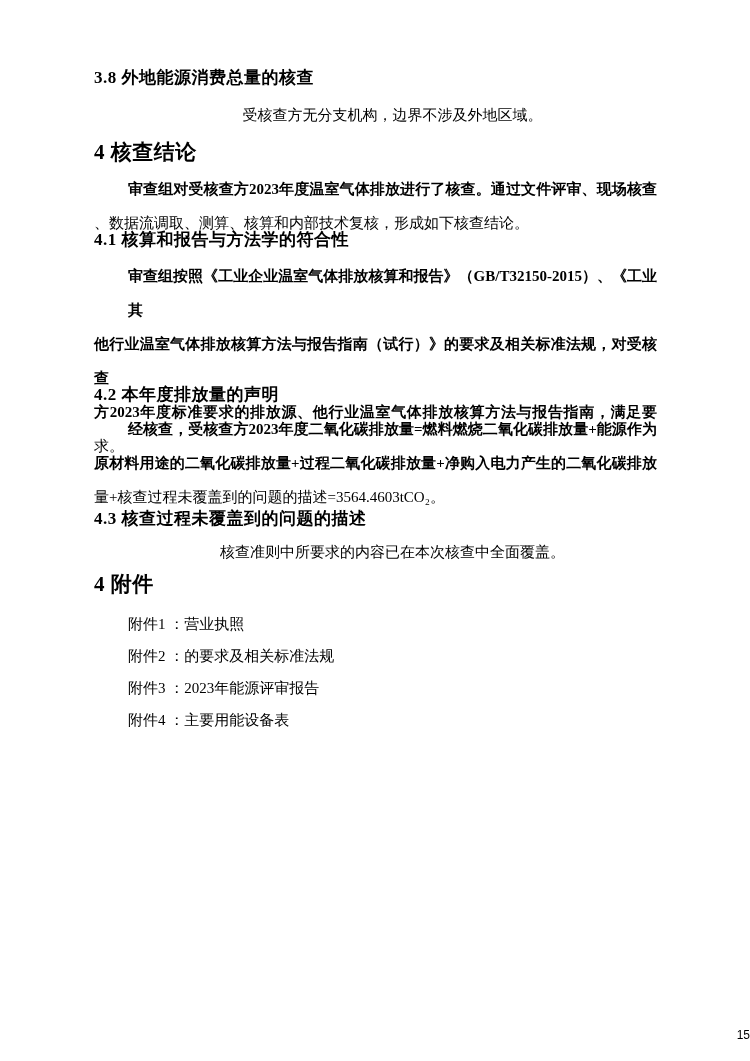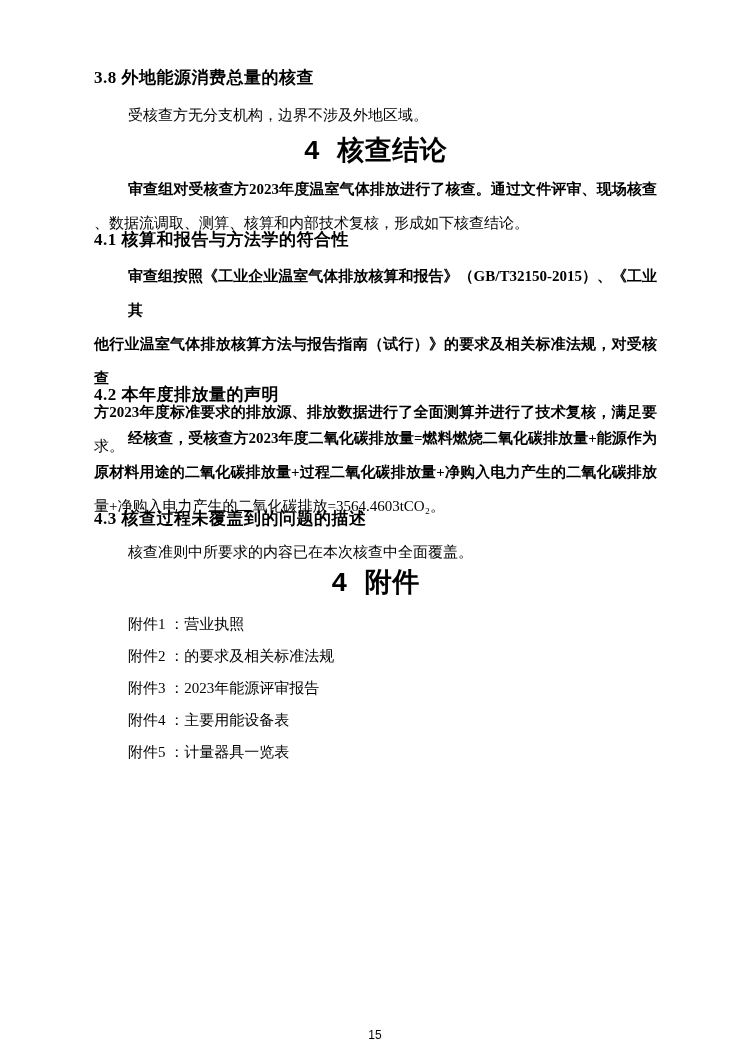--- a/index.html
+++ b/index.html
@@ -16,65 +16,65 @@
     overflow: hidden;
     color: #000000;
     font-family: "Liberation Serif", serif;
   }
   .block {
     position: absolute;
     left: 94px;
     width: 563px;
   }
   .h1 {
-    font-family: Liberation Mono, monospace;
+    font-family: Liberation Serif, serif;
     font-weight: bold;
-    font-size: 27px;
+    font-size: 21px;
     line-height: 28px;
     letter-spacing: 0.5px;
     white-space: nowrap;
-    text-align: center;
   }
   .h2 {
     font-family: "Liberation Serif", sans-serif;
     font-weight: bold;
     font-size: 17px;
     line-height: 24px;
     letter-spacing: 0.5px;
     white-space: nowrap;
   }
   .para {
     font-size: 15px;
   }
   .pline {
     line-height: 34px;
     min-height: 34px;
   }
   .pline.first {
     padding-left: 34px;
+    text-align: center;
   }
   .pline.jfy {
     text-align: justify;
     text-align-last: justify;
     font-weight: bold;
   }
   .attach-list {
     font-size: 15px;
     padding-left: 34px;
   }
   .attach-item {
     line-height: 32px;
     white-space: nowrap;
     font-family: Liberation Serif, serif;
   }
   .footer {
     position: absolute;
     left: 0;
     width: 750px;
-    text-align: center;
+    text-align: right;
     font-family: "Liberation Sans", sans-serif;
     font-size: 12px;
     line-height: 14px;
   }
 </style>
 </head>
 <body>
 
 <div class="page">
 
@@ -89,43 +89,42 @@
   <div class="block para" style="top:172px">
     <div class="pline first jfy">审查组对受核查方2023年度温室气体排放进行了核查。通过文件评审、现场核查</div>
     <div class="pline">、数据流调取、测算、核算和内部技术复核，形成如下核查结论。</div>
   </div>
 
   <div class="block h2" style="top:228px">4.1 核算和报告与方法学的符合性</div>
 
   <div class="block para" style="top:259px">
     <div class="pline first jfy">审查组按照《工业企业温室气体排放核算和报告》（GB/T32150-2015）、《工业其</div>
     <div class="pline jfy">他行业温室气体排放核算方法与报告指南（试行）》的要求及相关标准法规，对受核查</div>
-    <div class="pline jfy">方2023年度标准要求的排放源、排放数据进行了全面测算并进行了技术复核，满足要</div>
+    <div class="pline jfy">方2023年度标准要求的排放源、他行业温室气体排放核算方法与报告指南，满足要</div>
     <div class="pline">求。</div>
   </div>
 
   <div class="block h2" style="top:383px">4.2 本年度排放量的声明</div>
 
-  <div class="block para" style="top:421px">
+  <div class="block para" style="top:412px">
     <div class="pline first jfy">经核查，受核查方2023年度二氧化碳排放量=燃料燃烧二氧化碳排放量+能源作为</div>
     <div class="pline jfy">原材料用途的二氧化碳排放量+过程二氧化碳排放量+净购入电力产生的二氧化碳排放</div>
-    <div class="pline">量+净购入电力产生的二氧化碳排放=3564.4603tCO₂。</div>
+    <div class="pline">量+核查过程未覆盖到的问题的描述=3564.4603tCO₂。</div>
   </div>
 
   <div class="block h2" style="top:507px">4.3 核查过程未覆盖到的问题的描述</div>
 
   <div class="block para" style="top:535px">
     <div class="pline first">核查准则中所要求的内容已在本次核查中全面覆盖。</div>
   </div>
 
   <div class="block h1" style="top:570px">4 附件</div>
 
   <div class="block attach-list" style="top:608px">
     <div class="attach-item">附件1 ：营业执照</div>
     <div class="attach-item">附件2 ：的要求及相关标准法规</div>
     <div class="attach-item">附件3 ：2023年能源评审报告</div>
     <div class="attach-item">附件4 ：主要用能设备表</div>
-    <div class="attach-item">附件5 ：计量器具一览表</div>
   </div>
 
   <div class="footer" style="top:1028px">15</div>
 
 </div>
 
 </body></html>

